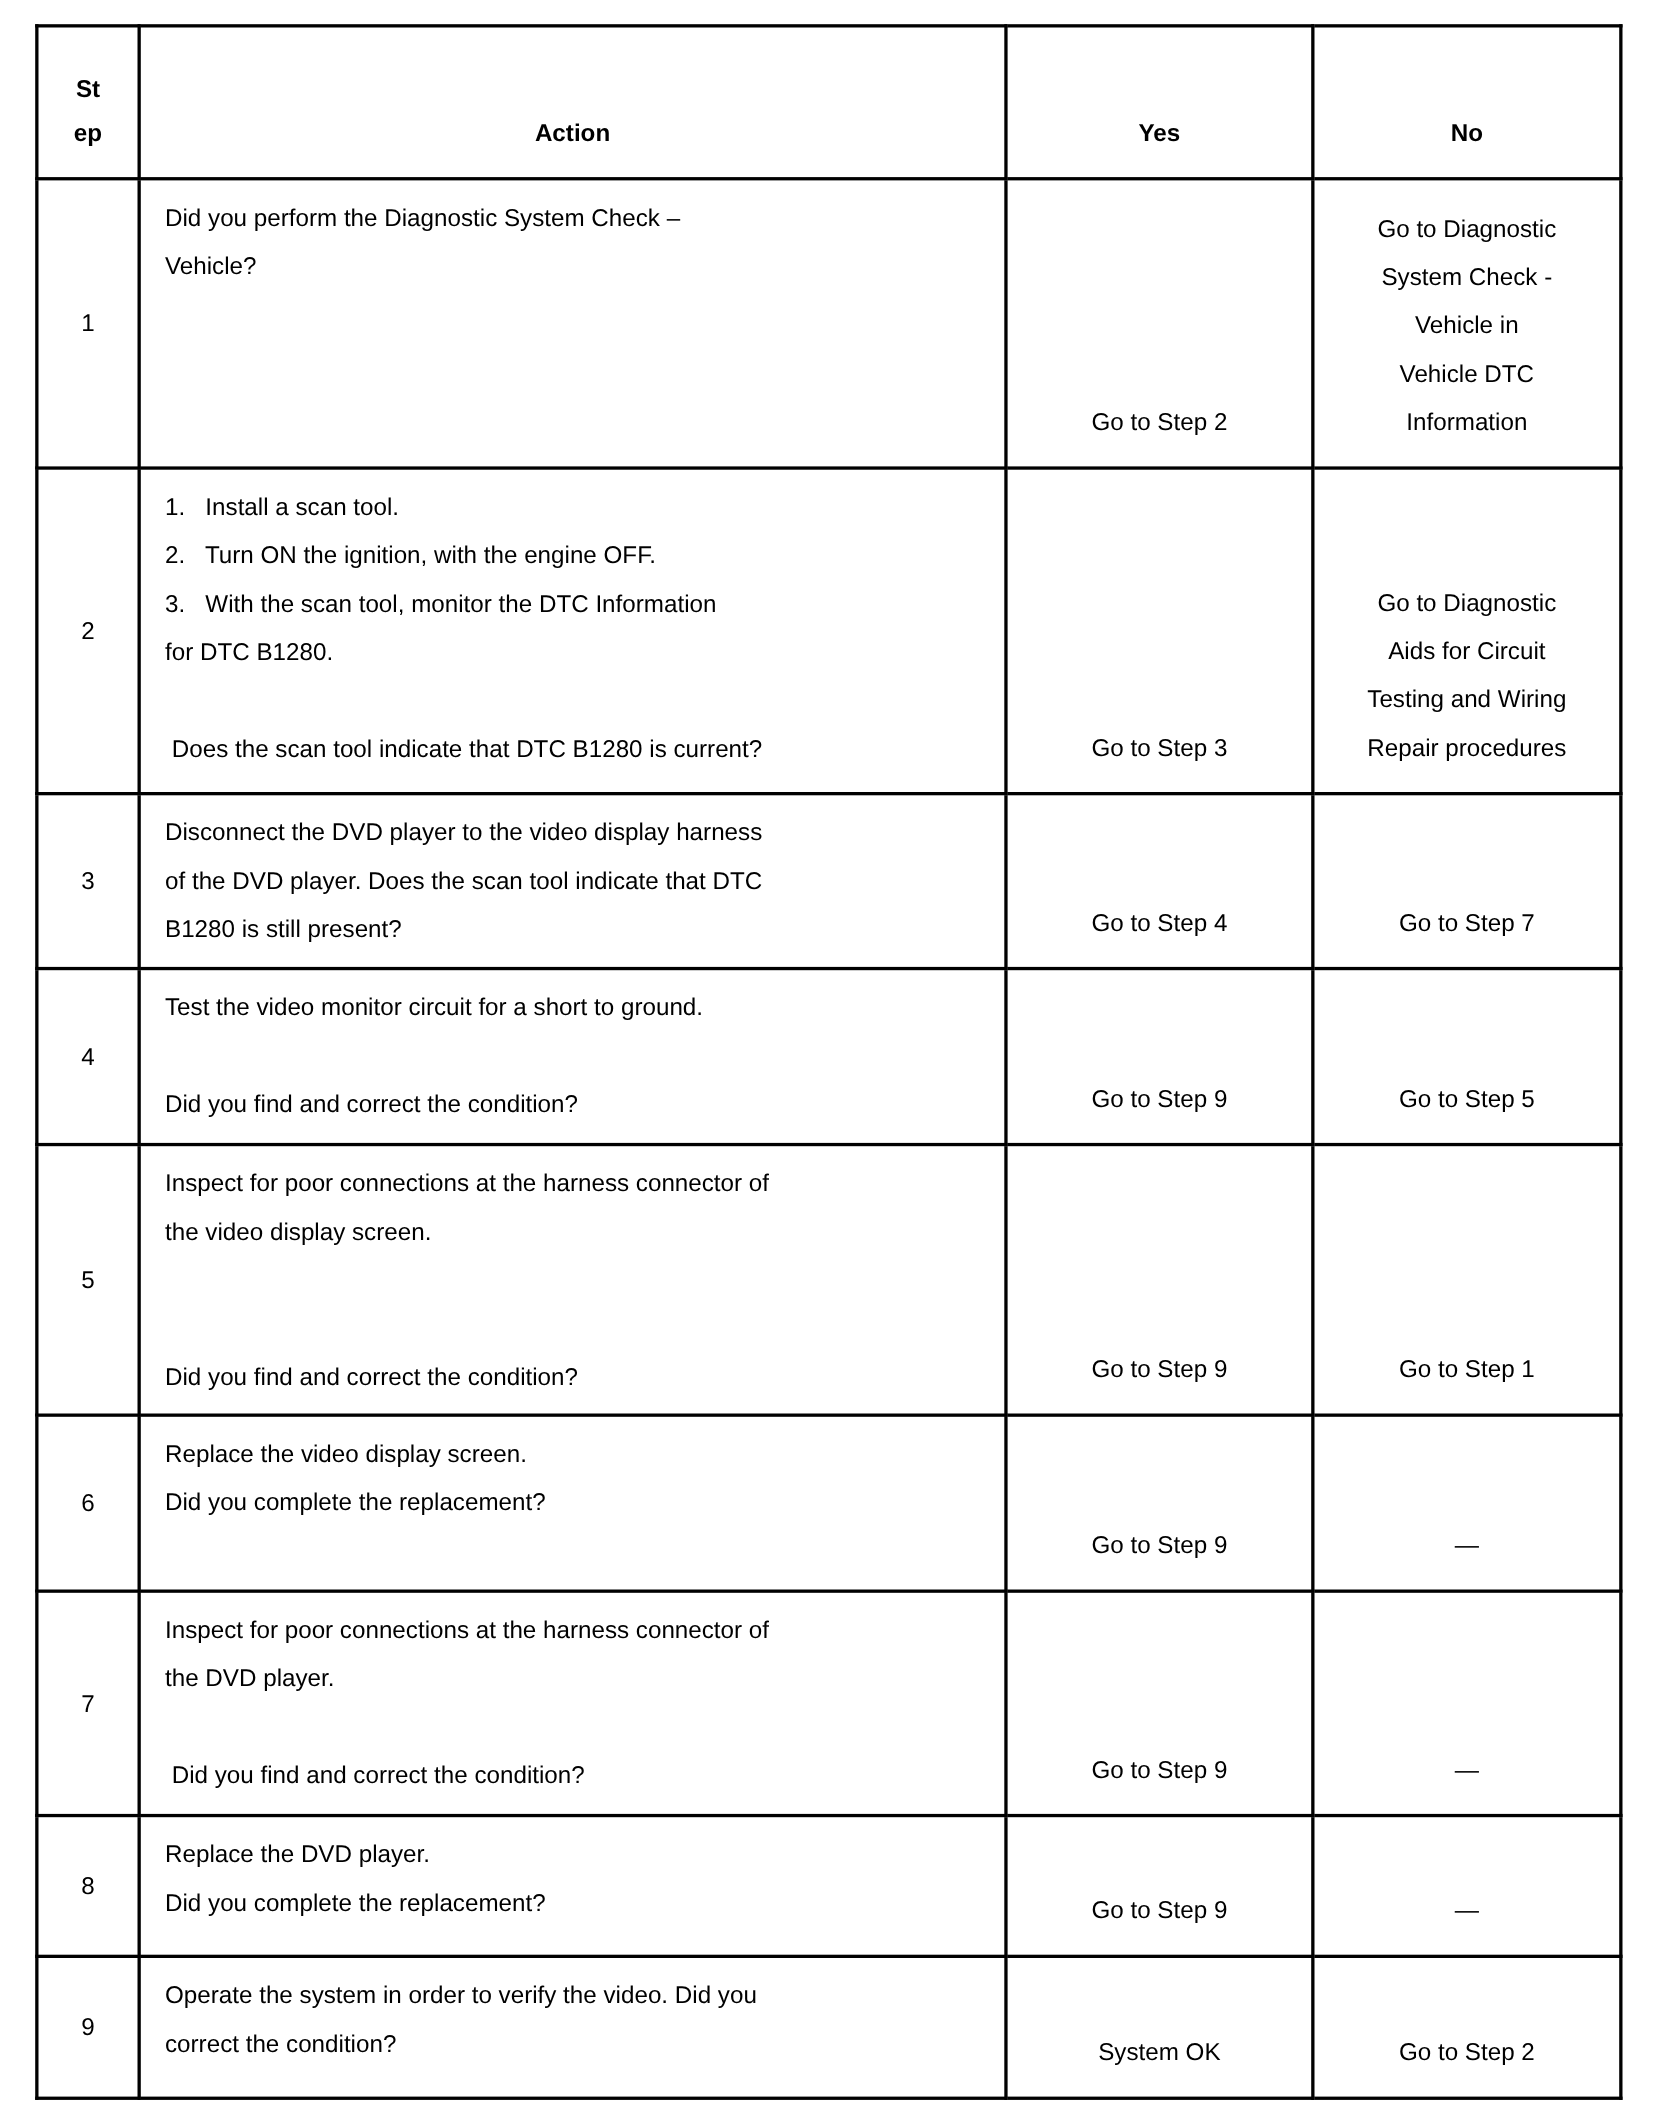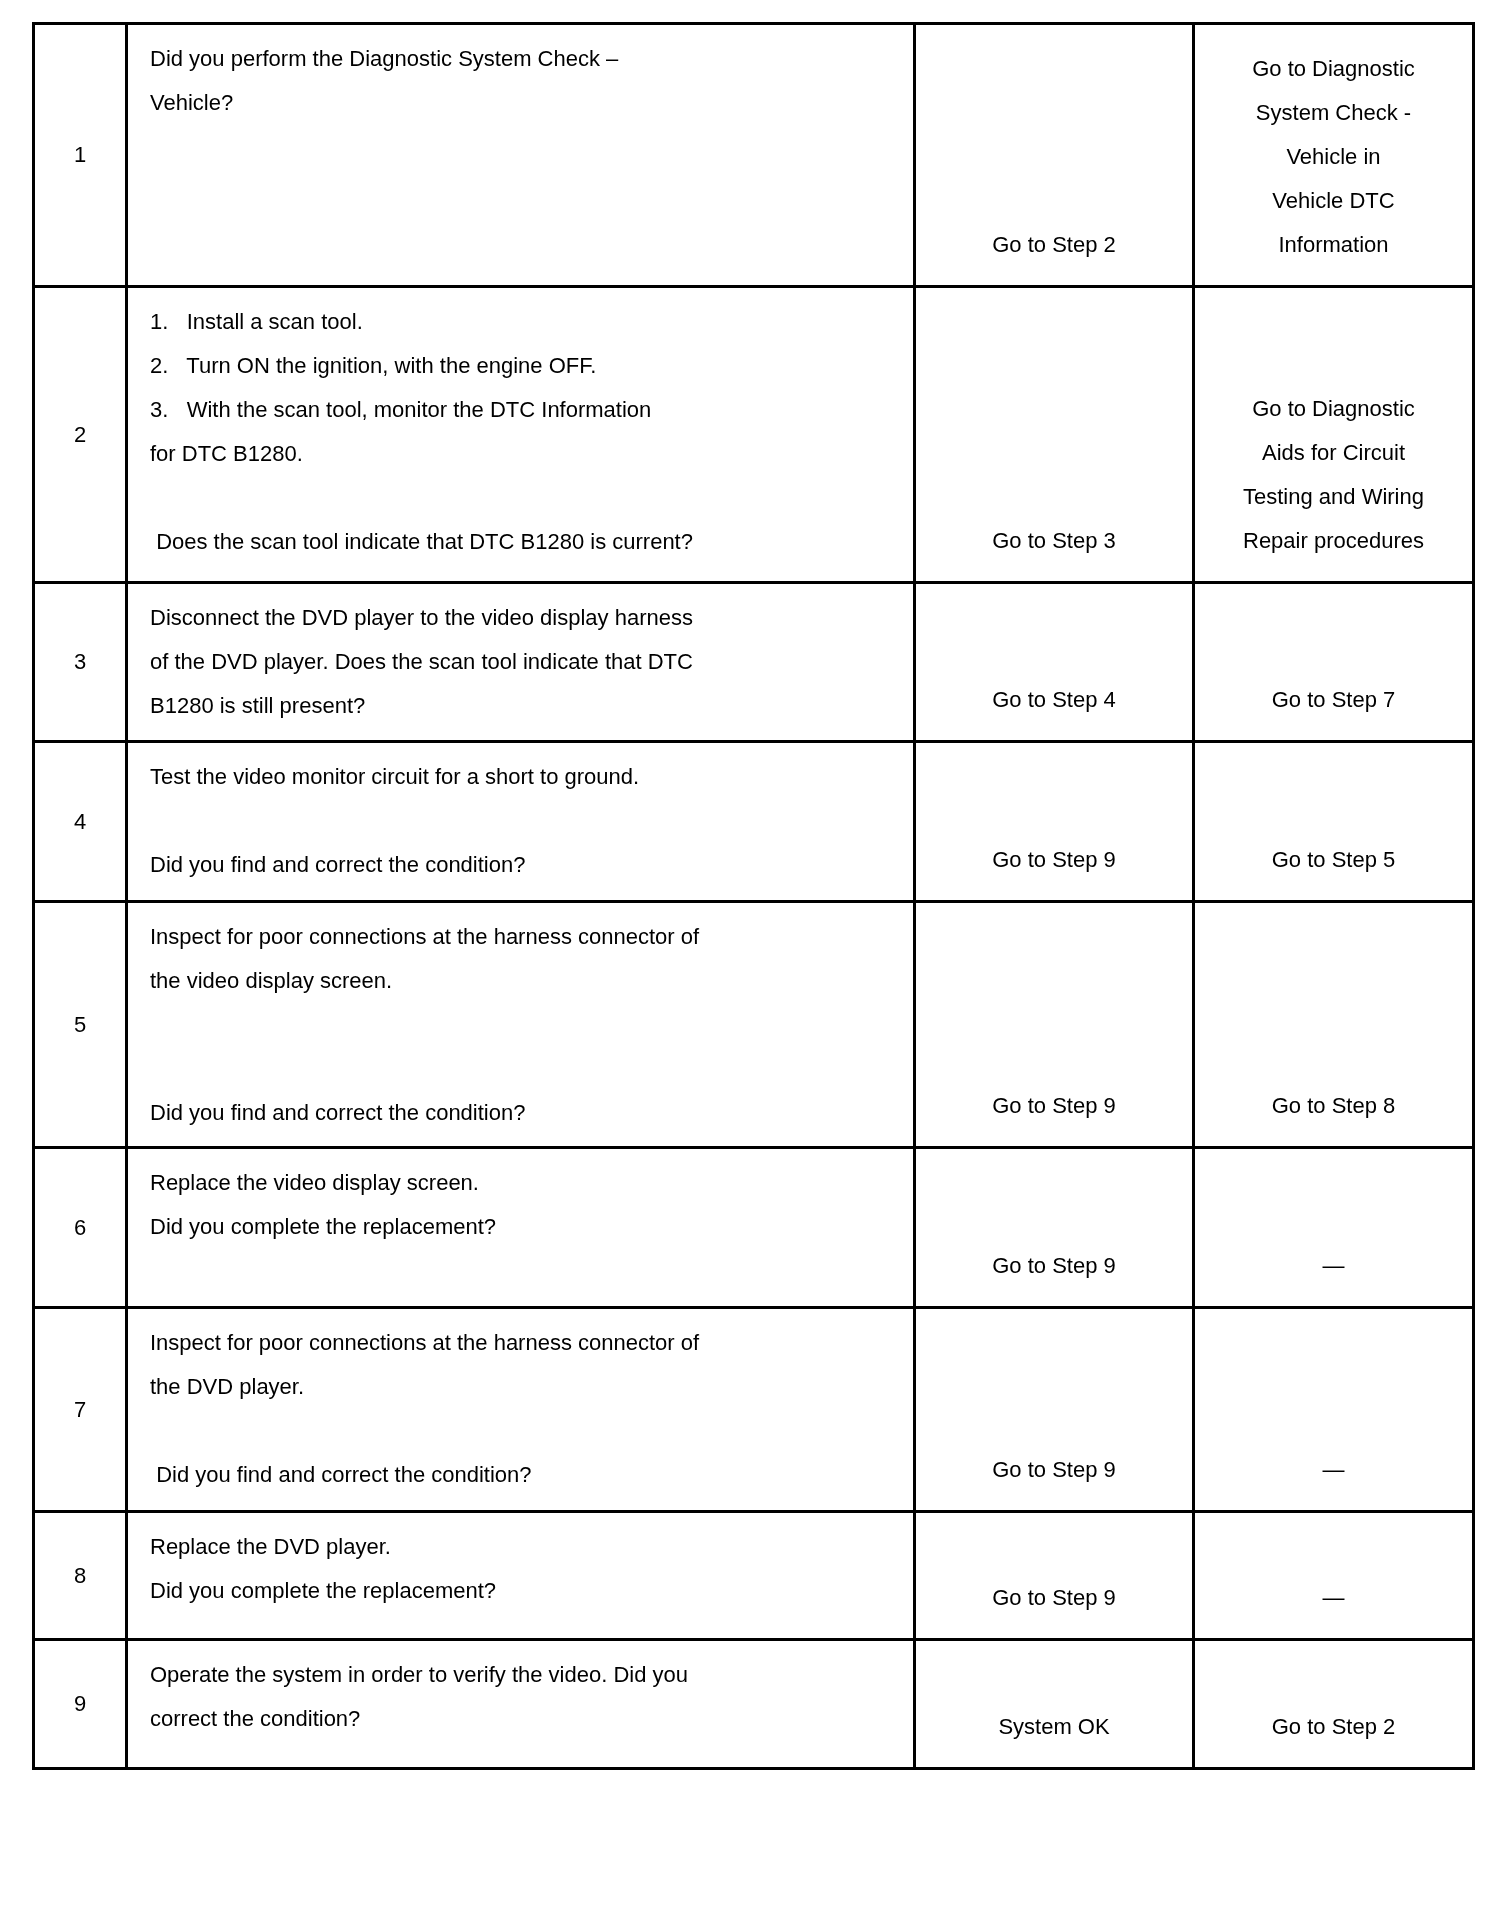--- a/index.html
+++ b/index.html
@@ -82,20 +82,27 @@
 <div class="page">
   <table class="diag">
     <colgroup>
       <col class="c-step">
       <col class="c-action">
       <col class="c-yes">
       <col class="c-no">
     </colgroup>
 
     <tbody>
+        <tr class="r0">
+      <th class="hdr">St
+ep</th>
+      <th class="hdr">Action</th>
+      <th class="hdr">Yes</th>
+      <th class="hdr">No</th>
+    </tr>
 
     <tr class="r1">
       <td class="step">1</td>
       <td class="action">Did you perform the Diagnostic System Check –
 Vehicle?</td>
       <td class="yes">Go to Step 2</td>
       <td class="no">Go to Diagnostic
 System Check -
 Vehicle in
 Vehicle DTC
@@ -136,21 +143,21 @@
     </tr>
 
     <tr class="r5">
       <td class="step">5</td>
       <td class="action">Inspect for poor connections at the harness connector of
 the video display screen.
 
 
 Did you find and correct the condition?</td>
       <td class="yes">Go to Step 9</td>
-      <td class="no">Go to Step 8</td>
+      <td class="no">Go to Step 1</td>
     </tr>
 
     <tr class="r6">
       <td class="step">6</td>
       <td class="action">Replace the video display screen.
 Did you complete the replacement?</td>
       <td class="yes">Go to Step 9</td>
       <td class="no">—</td>
     </tr>
 

